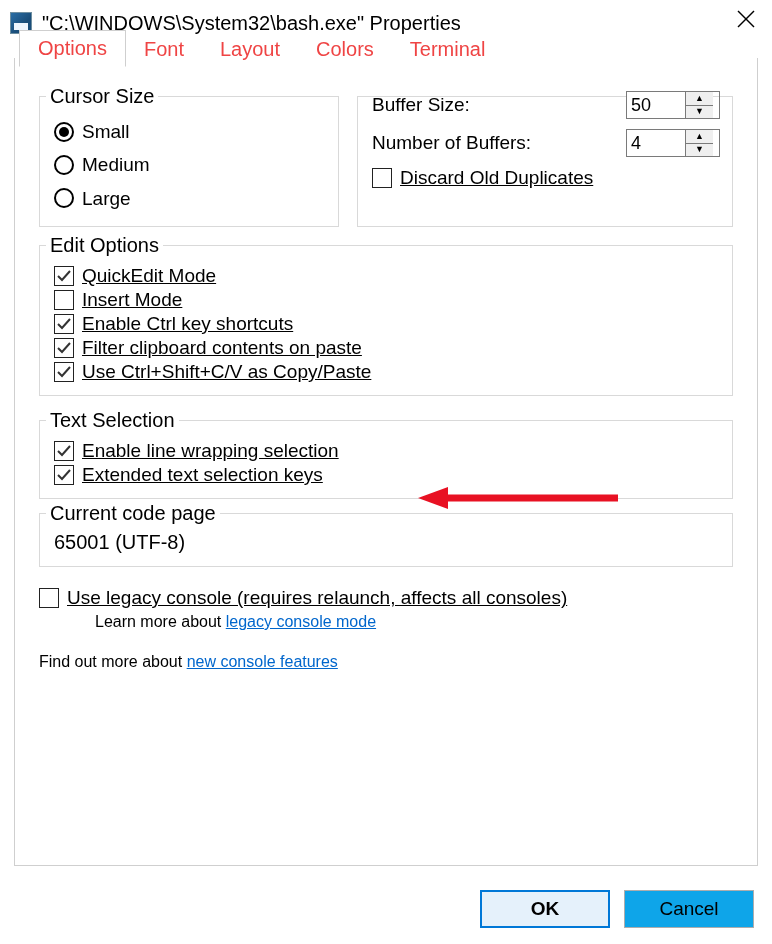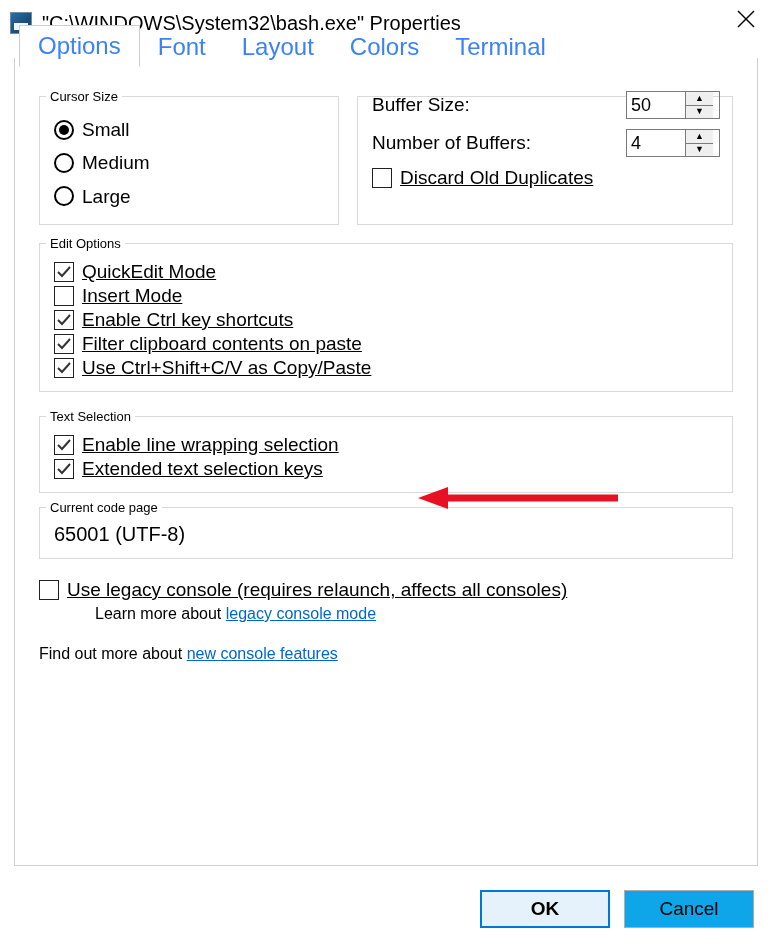--- a/index.html
+++ b/index.html
@@ -54,22 +54,22 @@
   .tabstrip {
     position:absolute;
     top:-30px; left:0; right:0;
     height:38px;
     display:flex;
     align-items:flex-end;
     padding-left:4px;
   }
   .tab {
     padding: 6px 18px 6px 18px;
-    font-size:24px;
-    color:#3b82f6;
+    font-size:20px;
+    color:#ef4444;
     cursor:default;
     position:relative;
     top:1px;
   }
   .tab.active{
     background:#fff;
     border:1px solid #cfcfcf;
     border-bottom:1px solid #fff;
     z-index:2;
   }
@@ -84,21 +84,21 @@
     margin:0;
     padding: 0 0 6px 0;
   }
   .group > .legend {
     position:relative;
     top:-12px;
     background:#fff;
     display:inline-block;
     padding:0 4px;
     margin-left:6px;
-    font-size:13px;
+    font-size:20px;
   }
   .group .body {
     padding: 0 12px 4px 14px;
     margin-top:-6px;
   }
 
   .row-top {
     display:flex; gap:18px;
   }
   .row-top .group { flex:1; }

